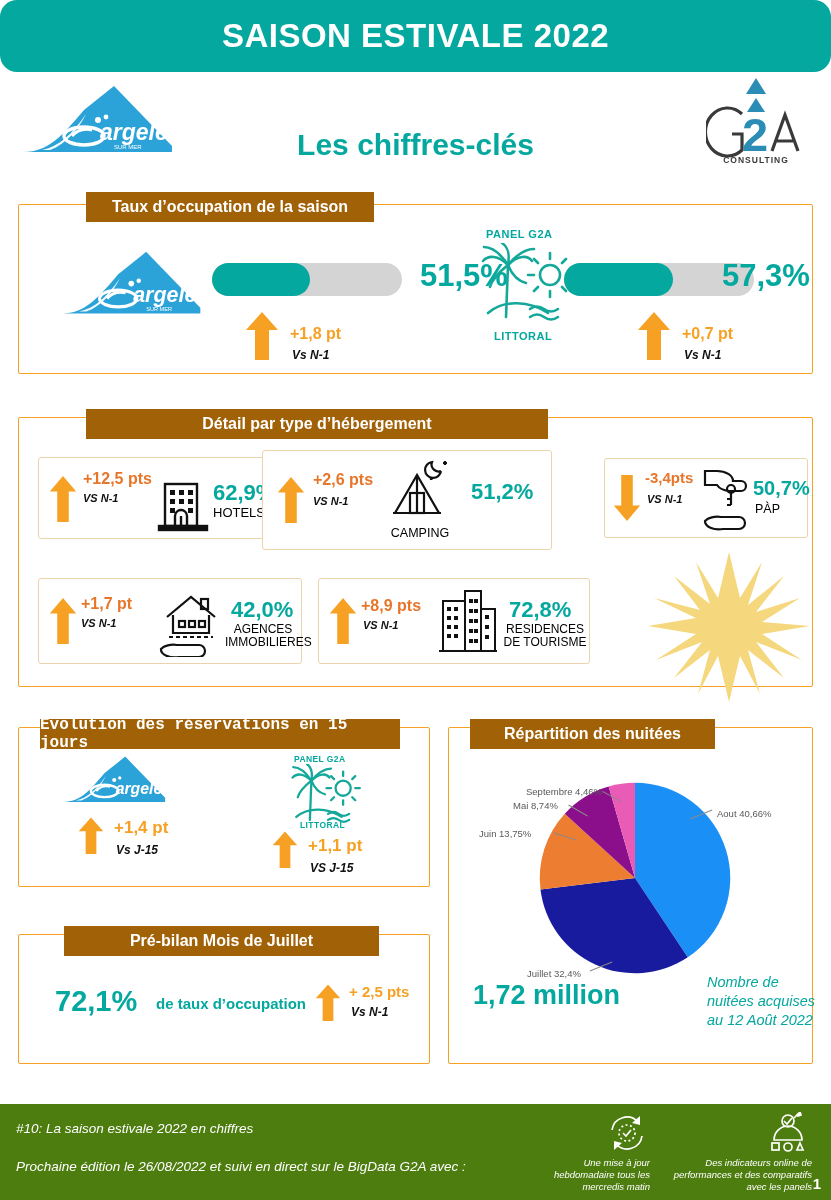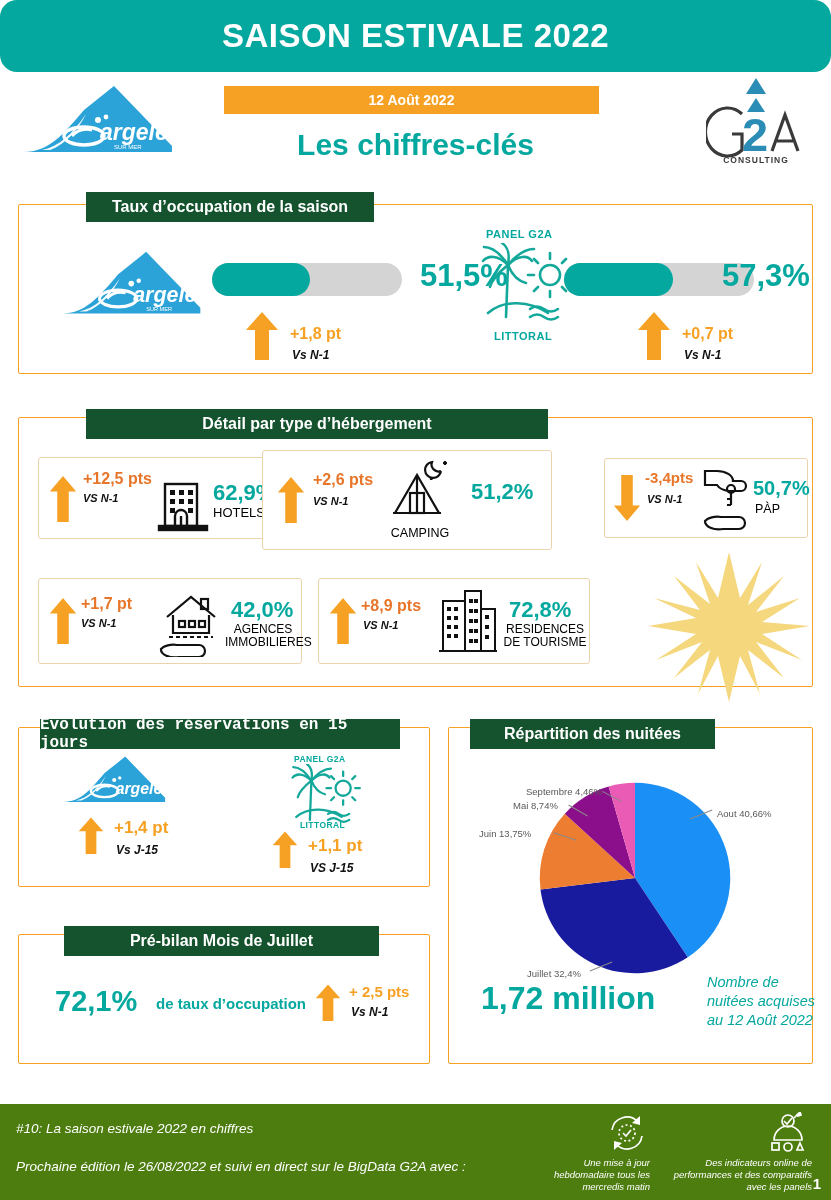--- a/index.html
+++ b/index.html
@@ -38,21 +38,21 @@
 
   
   .panel {
     position: absolute;
     border: 1.6px solid #F6A124;
     border-radius: 2px;
     background: #fff;
   }
   .panel-title {
     position: absolute;
-    background: #14532d; color: #fff;
+    background: #a16207; color: #fff;
     font-size: 16px; font-weight: bold;
     display: flex; align-items: center; justify-content: center;
     height: 30px; z-index: 5;
   }
 
   
   #occupancy { left: 18px; top: 204px; width: 795px; height: 170px; }
   #occupancy-title { left: 86px; top: 192px; width: 288px; }
 
   .bar-track {
@@ -89,21 +89,21 @@
   #prebilan { left: 18px; top: 934px; width: 412px; height: 130px; }
   #prebilan-title { left: 64px; top: 926px; width: 315px; }
   .pb-pct { position: absolute; left: 36px; top: 50px; color: #04A89E; font-size: 29px; font-weight: bold; }
   .pb-txt { position: absolute; left: 137px; top: 60px; color: #04A89E; font-size: 15px; font-weight: bold; }
 
   
   #nuitees { left: 448px; top: 727px; width: 365px; height: 337px; }
   #nuitees-title { left: 470px; top: 719px; width: 245px; }
   .pie-label { position: absolute; font-size: 9.5px; color: #595959; white-space: nowrap; }
   .leader { position: absolute; border-top: 1px solid #8a8a8a; }
-  .million { position: absolute; left: 24px; top: 252px; color: #04A89E; font-size: 32px; font-weight: bold; margin-left: 8px; }
+  .million { position: absolute; left: 24px; top: 252px; color: #04A89E; font-size: 27px; font-weight: bold; }
   .million-sub {
     position: absolute; left: 258px; top: 245px; width: 110px;
     color: #04A89E; font-size: 14.5px; font-style: italic; line-height: 19px; text-align: left;
   }
 
   
   .footer {
     position: absolute; left: 0; bottom: 0; width: 831px; height: 96px;
     background: #4d7c0f; color: #fff;
   }
@@ -141,21 +141,20 @@
     <svg width="100" height="92" viewBox="0 0 100 92">
       <polygon points="50,4 60,20 40,20" fill="#2B8CB5"></polygon>
       <polygon points="50,24 59,38 41,38" fill="#2B8CB5"></polygon>
       <path d="M36 40 a22 24 0 1 0 0 36 l0 -16 l-10 0" fill="none" stroke="#3a3a3a" stroke-width="3.2"></path>
       <text x="36" y="77" font-family="Liberation Sans, sans-serif" font-size="47" font-weight="bold" fill="#2B8CB5">2</text>
       <path d="M66 77 L79 41 L92 77 M71 67 L87 67" fill="none" stroke="#3a3a3a" stroke-width="3.2"></path>
       <text x="50" y="89" text-anchor="middle" font-family="Liberation Sans, sans-serif" font-size="8.5" font-weight="bold" letter-spacing="1" fill="#3a3a3a">CONSULTING</text>
     </svg>
   </div>
 
-  <div class="date-chip">12 Août 2022</div>
   <div class="subtitle">Les chiffres-clés</div>
 </div>
 
 <div class="panel" id="occupancy"></div>
 <div class="panel-title" id="occupancy-title">Taux d’occupation de la saison</div>
 
 <div>
   <svg style="position:absolute;left:60px;top:250px" width="150" height="70" viewBox="0 0 160 75">
     <path d="M2 68 C26 68 40 52 62 26 L92 2 L150 62 L150 68 Z" fill="#2BA3D8"></path>
     <path d="M20 66 C38 62 50 50 64 30 C56 46 44 60 28 66 Z" fill="#ffffff" opacity="0.95"></path>

